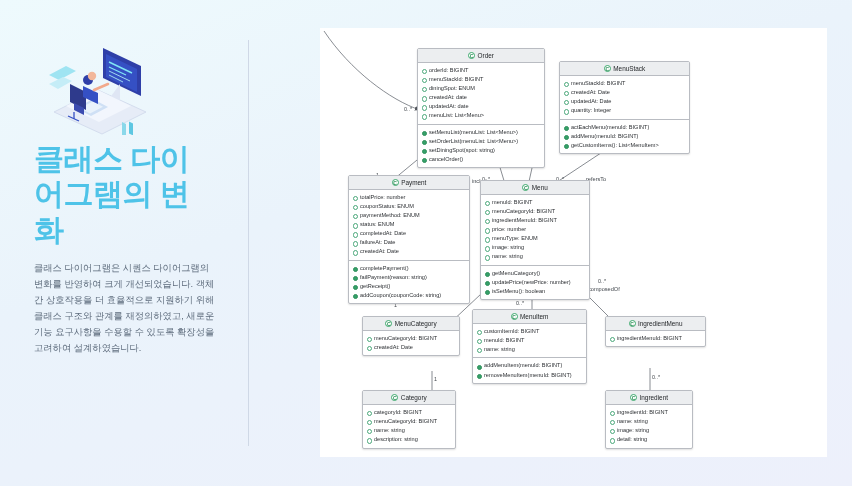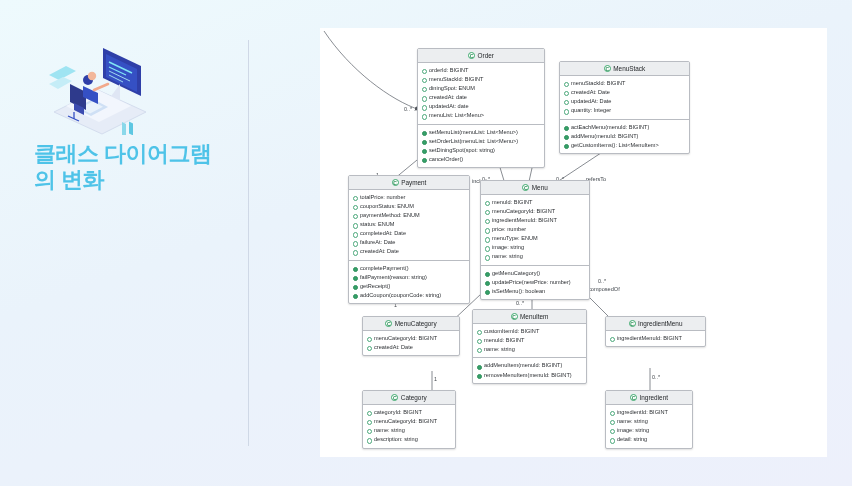--- a/index.html
+++ b/index.html
@@ -18,21 +18,21 @@
     padding: 40px 16px 0 34px;
   }
   #divider {
     position:absolute; left:248px; top:40px; width:1px; height:406px;
     background:#cfd8e6;
   }
   #illustration { width:105px; height:95px; position:relative; margin-left:12px; }
 
   #deck-title {
     margin-top: 6px;
-    font-size: 22px; line-height: 1.18; font-weight: bold;
+    font-size: 30px; line-height: 1.18; font-weight: bold;
     color:#4ec3e8; letter-spacing:-0.5px;
     width: 180px;
   }
   #deck-body {
     margin-top: 14px;
     font-size: 9.3px; line-height: 1.72; color:#5d6b7c;
     width: 188px; word-break: keep-all;
   }
 
   
@@ -140,20 +140,21 @@
       <path d="M37 46 L52 53 L52 64 L37 57 Z" fill="#3550c4"></path>
       <path d="M48 50 L62 44" stroke="#f2a98c" stroke-width="2.6" stroke-linecap="round"></path>
       <circle cx="46" cy="36" r="4.2" fill="#f2b79b"></circle>
 
       <path d="M3 35 L20 26 L30 31 L13 40 Z" fill="#9fe4f2"></path>
       <path d="M3 44 L17 37 L26 41 L12 49 Z" fill="#c5edf7"></path>
     </svg>
   </div>
 
   <div id="deck-title">클래스 다이어그램의 변화</div>
+  <div id="deck-body">클래스 다이어그램은 시퀀스 다이어그램의 변화를 반영하여 크게 개선되었습니다. 객체 간 상호작용을 더 효율적으로 지원하기 위해 클래스 구조와 관계를 재정의하였고, 새로운 기능 요구사항을 수용할 수 있도록 확장성을 고려하여 설계하였습니다.</div>
 </div>
 <div id="divider"></div>
 
 <div id="canvas">
 
   <svg id="edges" viewBox="0 0 507 429" xmlns="http://www.w3.org/2000/svg">
     <defs>
       <marker id="arw" markerWidth="8" markerHeight="8" refX="6.6" refY="3" orient="auto">
         <path d="M0,0 L7,3 L0,6 z" fill="#55595f"></path>
       </marker>

